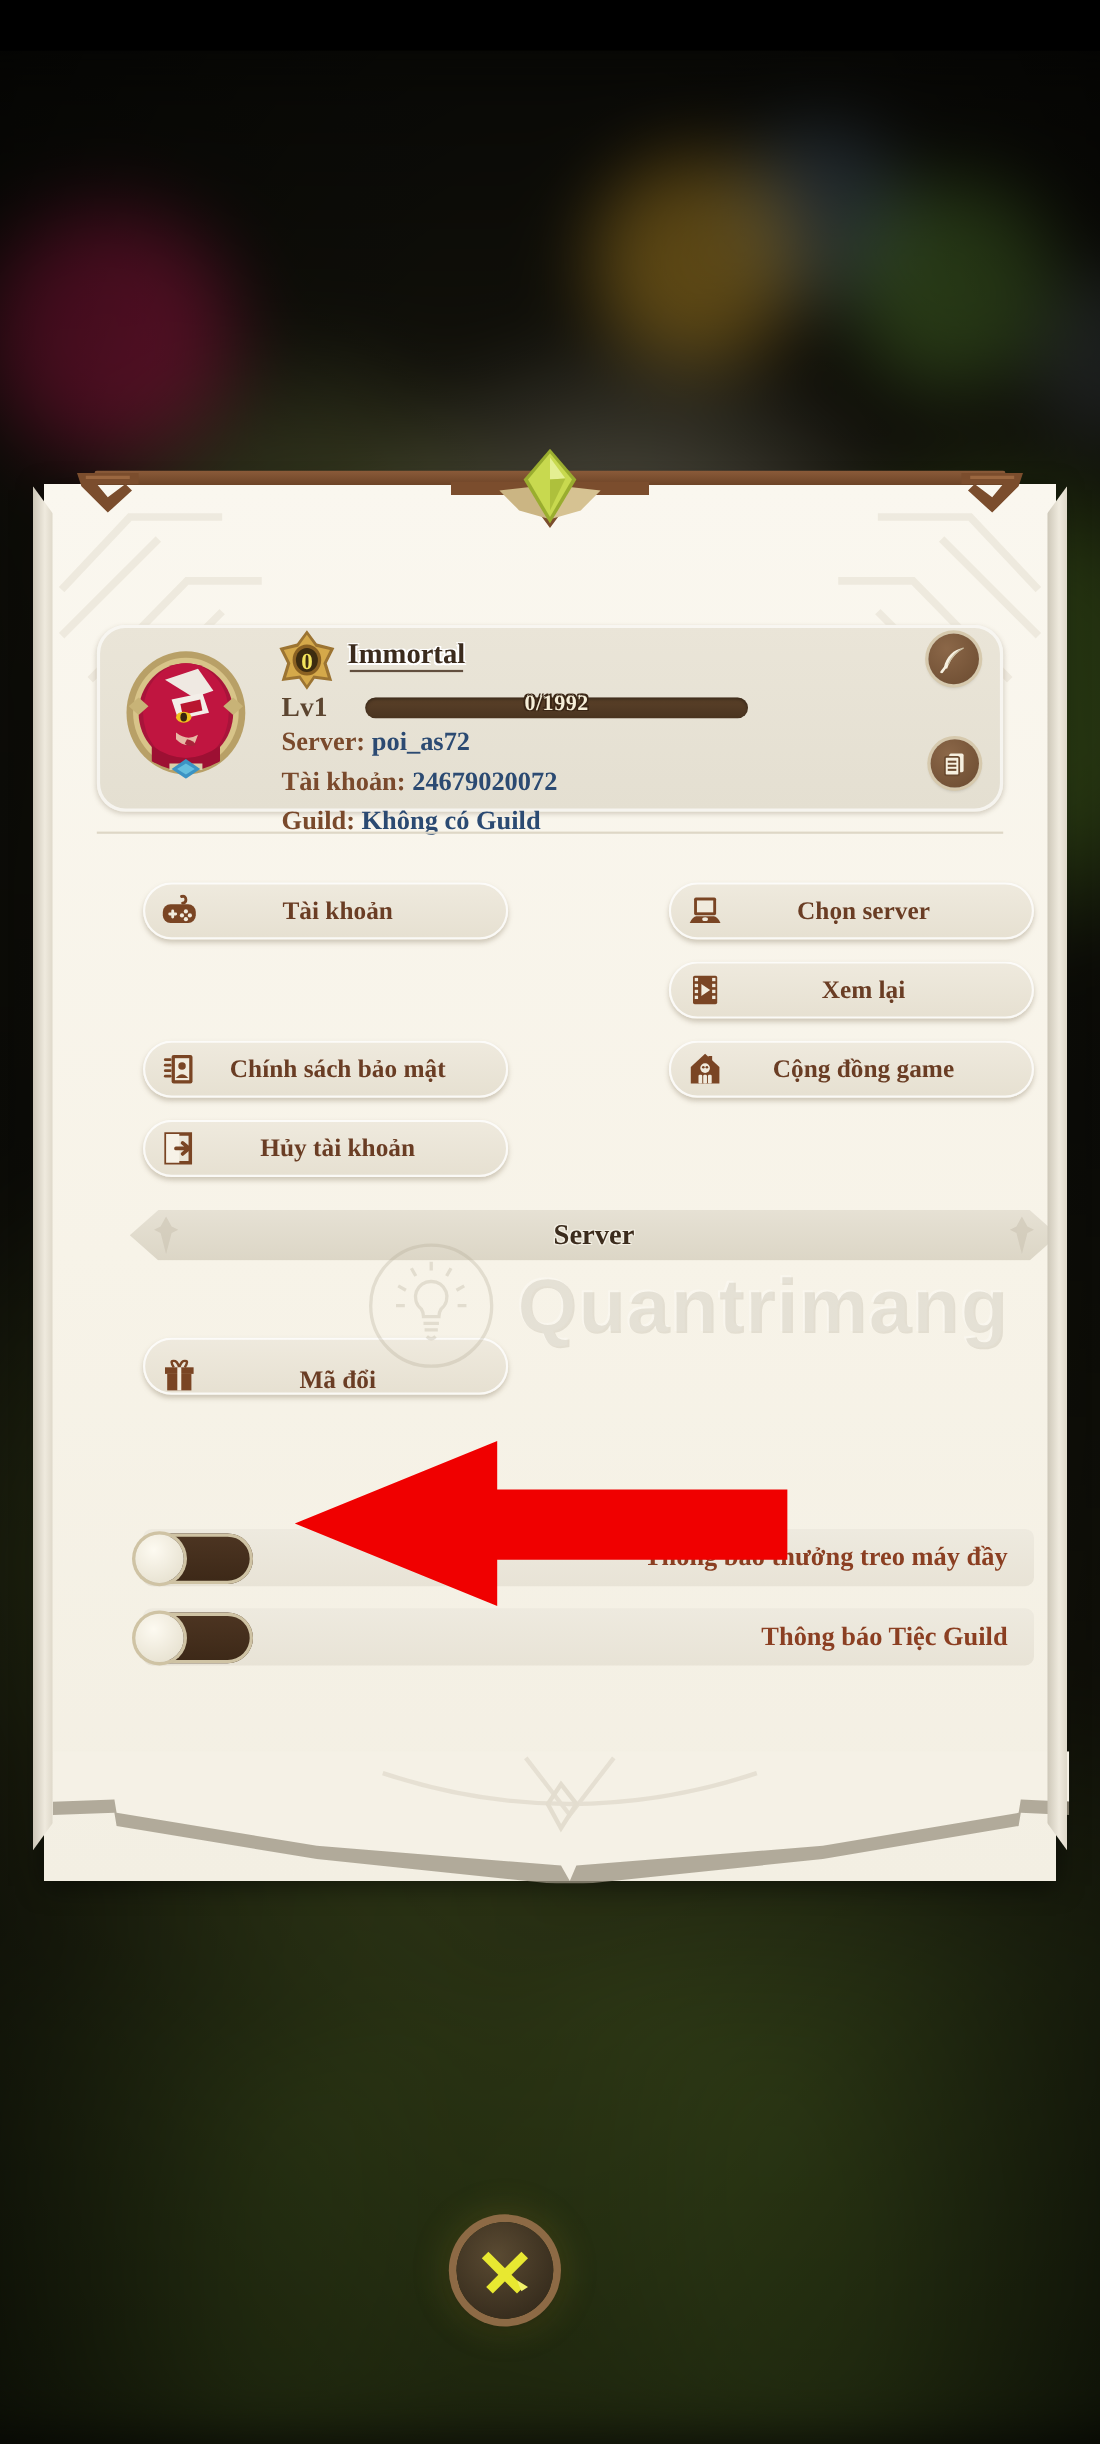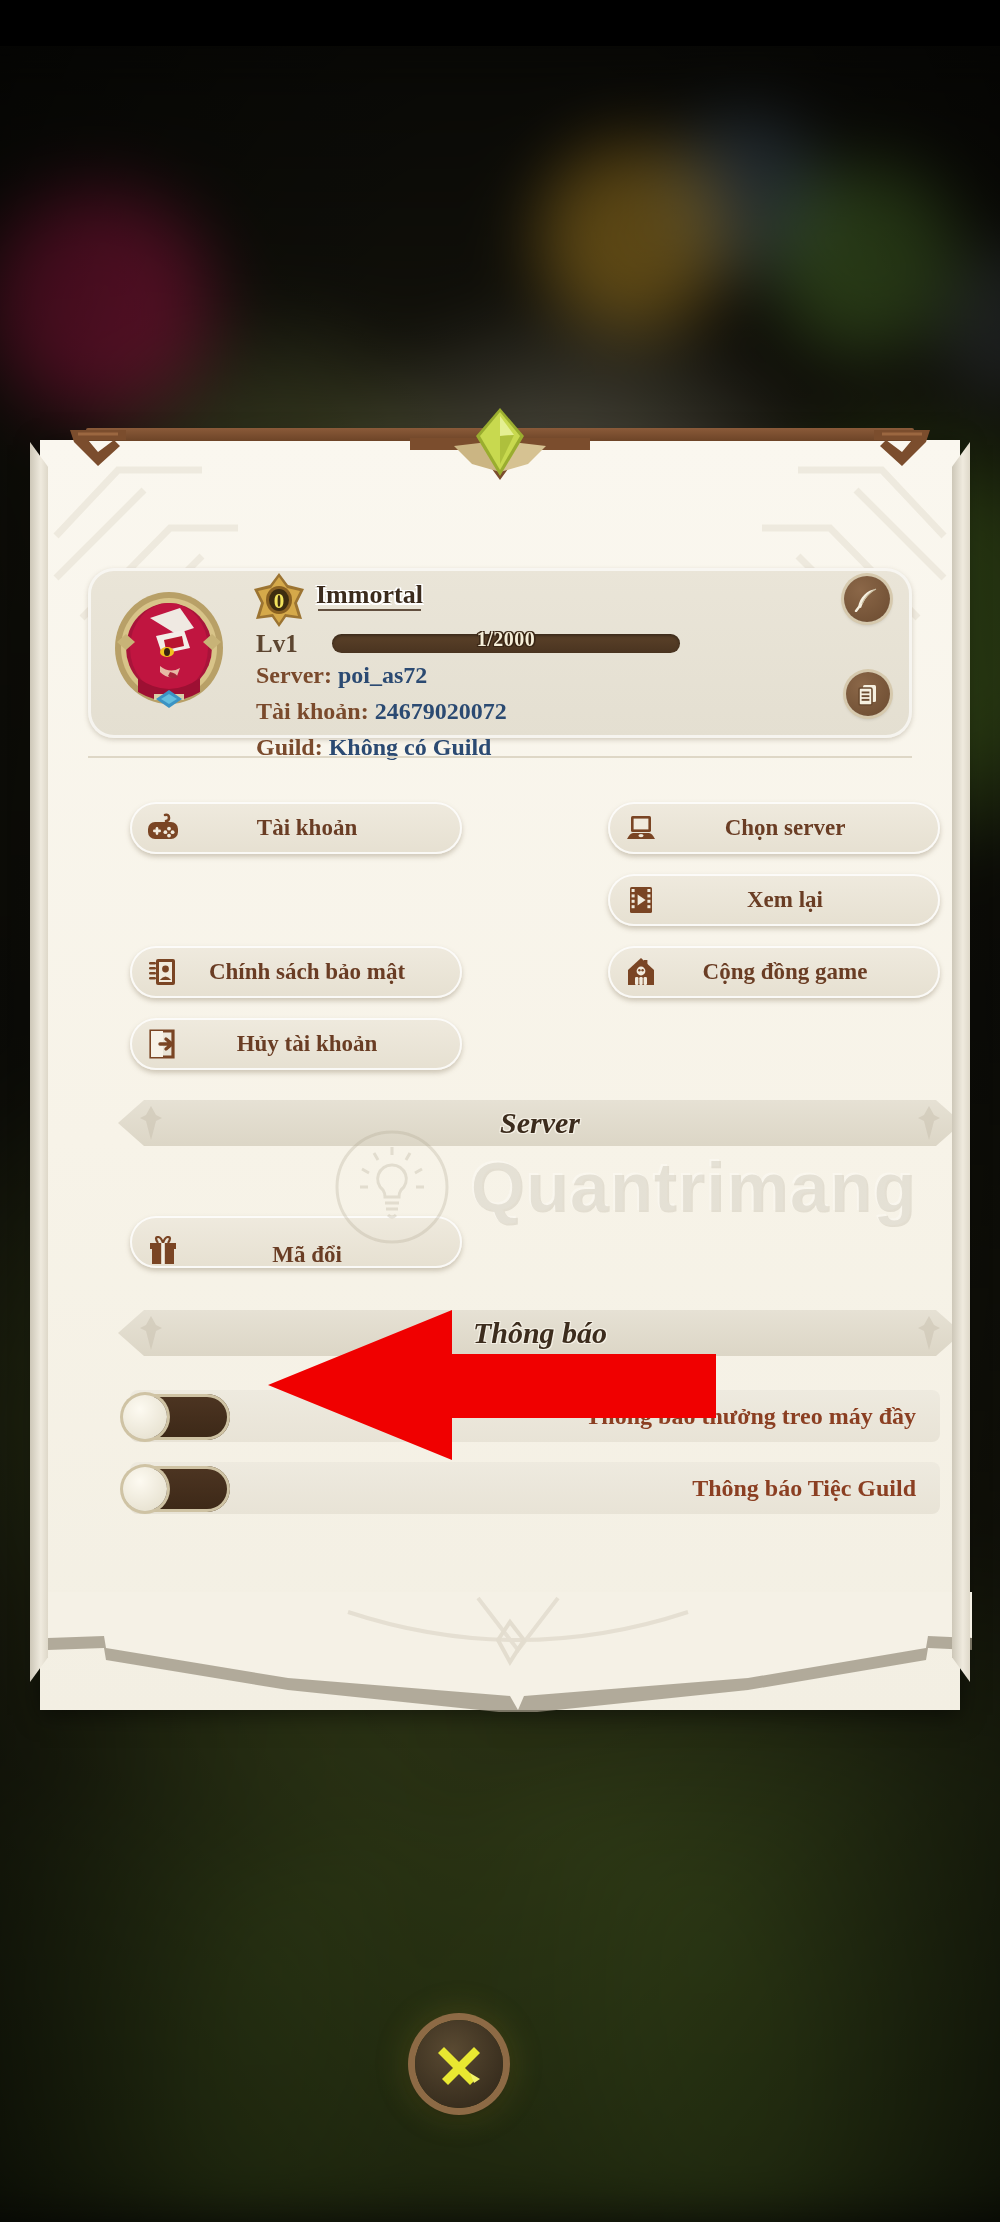--- a/index.html
+++ b/index.html
@@ -134,23 +134,22 @@
 
   
   .banner{
     position:absolute;left:78px;width:844px;height:46px;
     background:linear-gradient(180deg,#e6e1d4,#dcd6c6);
     clip-path:polygon(26px 0,calc(100% - 26px) 0,100% 50%,calc(100% - 26px) 100%,26px 100%,0 50%);
     display:flex;align-items:center;justify-content:center;
     box-shadow:0 2px 4px rgba(130,115,90,.25);
   }
   .banner .bt{
-    font-size:30px;font-weight:bold;color:#3c2c1d;
+    font-size:26px;font-weight:bold;color:#3c2c1d;
     text-shadow:-1.2px -1.2px 0 #f3efe4,1.2px -1.2px 0 #f3efe4,-1.2px 1.2px 0 #f3efe4,1.2px 1.2px 0 #f3efe4;
-    font-style:italic;
   }
   .banner .bm{position:absolute;width:22px;height:34px;opacity:.5;}
   .bm-l{left:22px;} .bm-r{right:22px;transform:scaleX(-1);}
   .banner-server{top:660px;}
   .banner-notify{top:870px;}
 
   .btn-ma{left:90px;top:776px;width:332px;align-items:flex-end;}
 
   
   .trow{
@@ -252,21 +251,21 @@
         <path d="M27 5 L35 16 L48 19 L42 31 L46 44 L33 42 L27 51 L21 42 L8 44 L12 31 L6 19 L19 16 Z" fill="#d5a94a"></path>
         <ellipse cx="27" cy="28" rx="13" ry="14" fill="#8a6122"></ellipse>
         <ellipse cx="27" cy="28" rx="10" ry="11" fill="#3d2c10"></ellipse>
         <text x="27" y="36" text-anchor="middle" font-family="Liberation Serif, serif" font-size="21" font-weight="bold" fill="#f2e35c">0</text>
       </svg>
 
       <div class="pname">Immortal</div>
 
       <div class="lv">Lv1</div>
       <div class="xpbar"></div>
-      <div class="xptext">1/2000</div>
+      <div class="xptext">0/1992</div>
 
       <div class="frow r-server">
         <span class="k">Server:</span><span class="v">poi_as72</span>
       </div>
       <div class="frow r-acct">
         <span class="k">Tài khoản:</span><span class="v">24679020072</span>
       </div>
       <div class="frow r-guild">
         <span class="k">Guild:</span><span class="v">Không có Guild</span>
       </div>
@@ -408,29 +407,20 @@
           <path d="M11 7 q-4 -6 0 -6 q3 0 5 6" stroke="#7a4524" stroke-width="2.2" fill="none"></path>
           <path d="M21 7 q4 -6 0 -6 q-3 0 -5 6" stroke="#7a4524" stroke-width="2.2" fill="none"></path>
           <rect x="3" y="7" width="26" height="6" fill="#7a4524"></rect>
           <rect x="5" y="13" width="22" height="15" fill="#7a4524"></rect>
           <rect x="14.2" y="7" width="3.6" height="21" fill="#f4efe3"></rect>
         </svg>
       </span>
       <span class="ml">Mã đổi</span>
     </div>
 
-    <div class="banner banner-notify">
-      <svg class="bm bm-l" viewBox="0 0 22 34">
-        <path d="M11 0 L16 9 L22 12 L16 15 L11 34 L6 15 L0 12 L6 9 Z" fill="#c7bfae"></path>
-      </svg>
-      <span class="bt">Thông báo</span>
-      <svg class="bm bm-r" viewBox="0 0 22 34">
-        <path d="M11 0 L16 9 L22 12 L16 15 L11 34 L6 15 L0 12 L6 9 Z" fill="#c7bfae"></path>
-      </svg>
-    </div>
 
     <div class="trow trow1">
       <div class="tg">
         <div class="knob"></div>
       </div>
       <span class="tl">Thông báo thưởng treo máy đầy</span>
     </div>
 
     <div class="trow trow2">
       <div class="tg">

